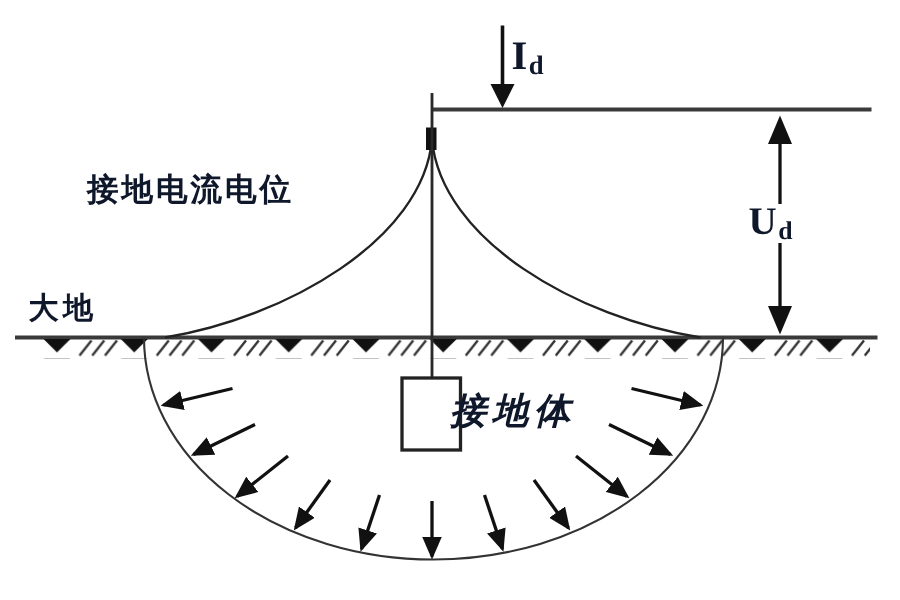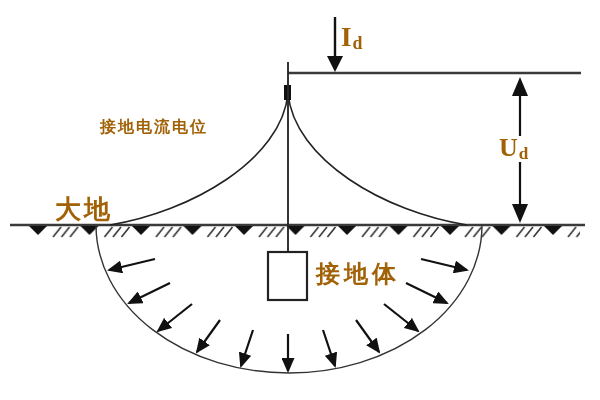--- a/index.html
+++ b/index.html
@@ -2,27 +2,27 @@
 <html><head>
 <meta charset="utf-8">
 <title>diagram</title>
 <style>
   html,body{margin:0;padding:0;background:#ffffff;}
   #canvas{
     position:relative;width:600px;height:400px;background:#ffffff;overflow:hidden;
     font-family:"Liberation Sans", sans-serif;
   }
   #diagram-svg{position:absolute;left:0;top:0;}
-  .label{position:absolute;color:#a16207;white-space:nowrap;}
+  .label{position:absolute;color:#0f172a;white-space:nowrap;}
   .cn{font-family:"Liberation Sans", sans-serif;font-weight:700;}
   .math{font-family:"Liberation Serif", serif;font-weight:700;}
-  .curve-label{left:58px;top:115px;width:192px;text-align:center;
-               font-size:16px;line-height:24px;letter-spacing:2px;}
-  .earth-label{left:19px;top:192px;font-size:26px;letter-spacing:3px;margin-left:36px;}
-  .electrode-label{left:316px;top:258px;font-size:24px;letter-spacing:4px;}
+  .curve-label{left:58px;top:115px;width:192px;text-align:left;
+               font-size:21px;line-height:24px;letter-spacing:2px;}
+  .earth-label{left:19px;top:192px;font-size:20px;letter-spacing:3px;}
+  .electrode-label{left:300px;top:258px;font-size:24px;letter-spacing:4px;font-style:italic;}
   .field-label{left:233px;top:302px;font-size:24px;letter-spacing:4px;}
   .current-label{left:341px;top:22px;font-size:27px;}
   .voltage-label{left:499px;top:133px;font-size:26px;}
   .sub{font-size:0.66em;vertical-align:-0.18em;margin-left:1px;}
 </style>
 </head>
 <body>
 
 <div id="canvas">
 

